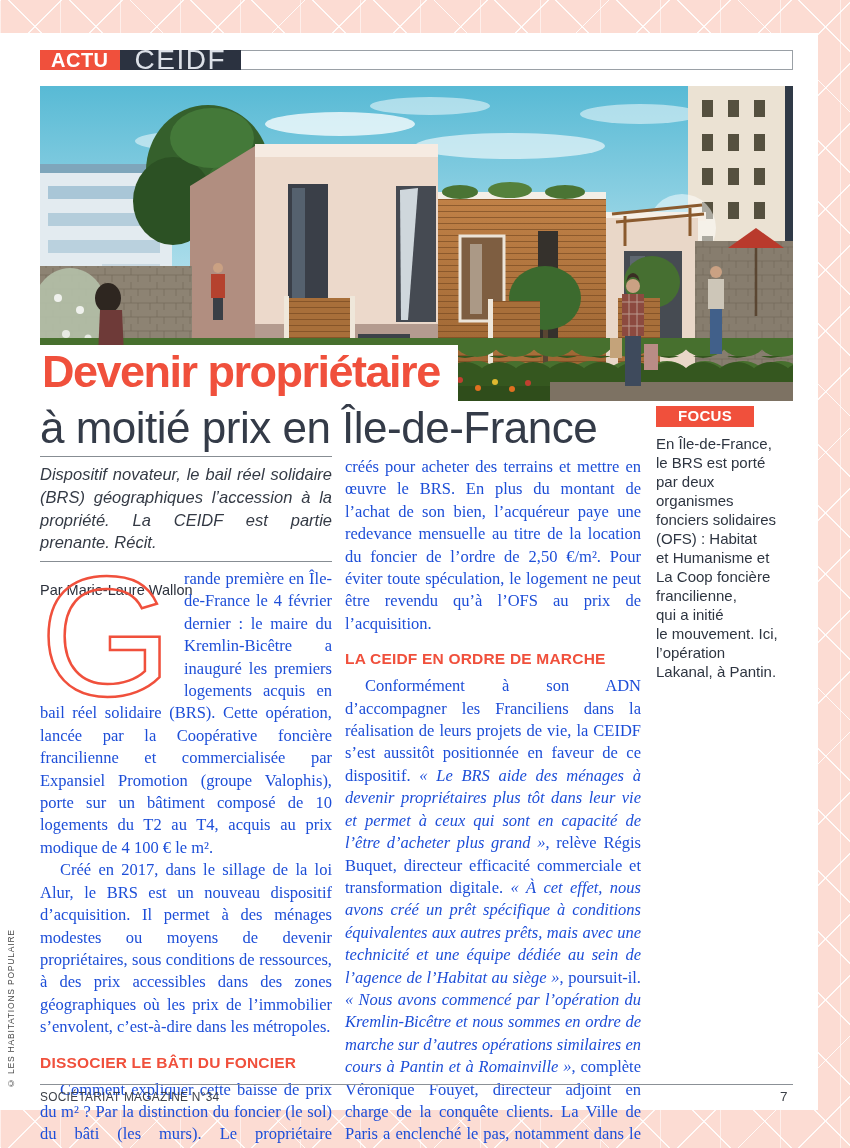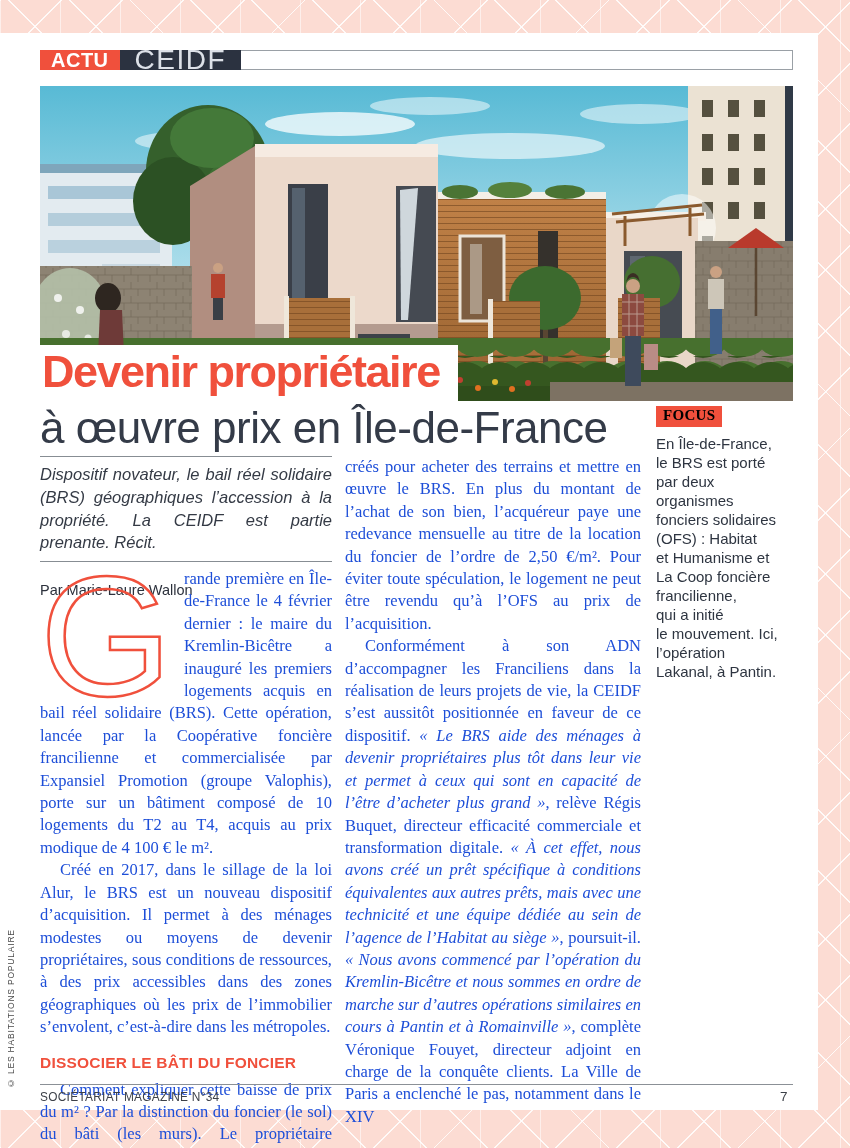--- a/index.html
+++ b/index.html
@@ -23,22 +23,22 @@
   
   .photo{position:absolute;left:40px;top:53px;width:753px;height:315px;overflow:hidden;}
   .photo svg{display:block;width:753px;height:315px;}
   .title-box{position:absolute;left:0;bottom:0;background:#fff;padding:2px 18px 4px 2px;}
   .title-line1{margin:0;font-size:45px;line-height:50px;font-weight:bold;color:#f0503c;letter-spacing:-1.5px;}
   .title-line2{position:absolute;left:40px;top:371px;margin:0;font-size:44px;line-height:48px;
     font-weight:400;color:#343b48;letter-spacing:-.5px;}
 
   
   .focus{position:absolute;left:656px;top:373px;width:150px;}
-  .focus-label{display:inline-block;background:#f0503c;color:#000000;font-weight:bold;
-    font-size:15px;padding:1px 7px 3px;letter-spacing:.3px;font-family:Liberation Serif, serif;}
+  .focus-label{display:inline-block;background:#f0503c;color:#ffffff;font-weight:bold;
+    font-size:15px;padding:1px 22px 3px;letter-spacing:.3px;}
   .focus-text{margin-top:7px;font-size:15px;line-height:19px;font-weight:500;color:#2e3541;white-space:pre-line;}
 
   
   .standfirst{position:absolute;left:40px;top:423px;width:292px;}
   .rule{border:0;border-top:1.5px solid #878d93;margin:0;}
   .standfirst p{font-style:italic;font-size:16.5px;line-height:22.8px;color:#343a45;
     text-align:justify;margin:6px 0 7px;}
   .byline{font-size:14.5px;color:#2c313c;margin-top:20px;}
 
   
@@ -273,21 +273,21 @@
           <polygon points="688,162 744,162 716,142" fill="#b93a2c"></polygon>
           <line x1="716" y1="162" x2="716" y2="230" stroke="#5a4632" stroke-width="2.5"></line>
         </g>
       </svg>
 
       <div class="title-box">
         <h1 class="title-line1">Devenir propriétaire</h1>
       </div>
     </div>
 
-    <h2 class="title-line2">à œuvre prix en Île-de-France</h2>
+    <h2 class="title-line2">à moitié prix en Île-de-France</h2>
 
     <aside class="focus">
       <span class="focus-label">FOCUS</span>
       <div class="focus-text">En Île-de-France,
 le BRS est porté
 par deux
 organismes
 fonciers solidaires
 (OFS) : Habitat
 et Humanisme et
@@ -313,20 +313,21 @@
         </svg>
       </div>
       <p>rande première en Île-de-France le 4 février dernier : le maire du Kremlin-Bicêtre a inauguré les premiers logements acquis en bail réel solidaire (BRS). Cette opération, lancée par la Coopérative foncière francilienne et commercialisée par Expansiel Promotion (groupe Valophis), porte sur un bâtiment composé de 10 logements du T2 au T4, acquis au prix modique de 4 100 € le m².</p>
       <p class="indent">Créé en 2017, dans le sillage de la loi Alur, le BRS est un nouveau dispositif d’acquisition. Il permet à des ménages modestes ou moyens de devenir propriétaires, sous conditions de ressources, à des prix accessibles dans des zones géographiques où les prix de l’immobilier s’envolent, c’est-à-dire dans les métropoles.</p>
       <h3 class="sec-head">DISSOCIER LE BÂTI DU FONCIER</h3>
       <p class="indent">Comment expliquer cette baisse de prix du m² ? Par la distinction du foncier (le sol) du bâti (les murs). Le propriétaire n’acquiert que les murs pour une durée de 18 à 99 ans ; le sol restant la propriété des organismes fonciers solidaires (OFS),</p>
     </div>
 
     <div class="col col-2">
       <p>créés pour acheter des terrains et mettre en œuvre le BRS. En plus du montant de l’achat de son bien, l’acquéreur paye une redevance mensuelle au titre de la location du foncier de l’ordre de 2,50 €/m². Pour éviter toute spéculation, le logement ne peut être revendu qu’à l’OFS au prix de l’acquisition.</p>
+      <h3 class="sec-head">LA CEIDF EN ORDRE DE MARCHE</h3>
       <p class="indent"><span>Conformément à son ADN d’accompagner les Franciliens dans la réalisation de leurs projets de vie, la CEIDF s’est aussitôt positionnée en faveur de ce dispositif. </span><span class="it">« Le BRS aide des ménages à devenir propriétaires plus tôt dans leur vie et permet à ceux qui sont en capacité de l’être d’acheter plus grand »</span><span>, relève Régis Buquet, directeur efficacité commerciale et transformation digitale. </span><span class="it">« À cet effet, nous avons créé un prêt spécifique à conditions équivalentes aux autres prêts, mais avec une technicité et une équipe dédiée au sein de l’agence de l’Habitat au siège »</span><span>, poursuit-il. </span><span class="it">« Nous avons commencé par l’opération du Kremlin-Bicêtre et nous sommes en ordre de marche sur d’autres opérations similaires en cours à Pantin et à Romainville »</span><span>, complète Véronique Fouyet, directeur adjoint en charge de la conquête clients. La Ville de Paris a enclenché le pas, notamment dans le XIV</span></p>
     </div>
 
     <hr class="footer-rule">
     <div class="footer-text">SOCIÉTARIAT MAGAZINE N°34</div>
     <div class="page-num">7</div>
     <div class="credit">© LES HABITATIONS POPULAIRE</div>
 
   </div>
 </div>

